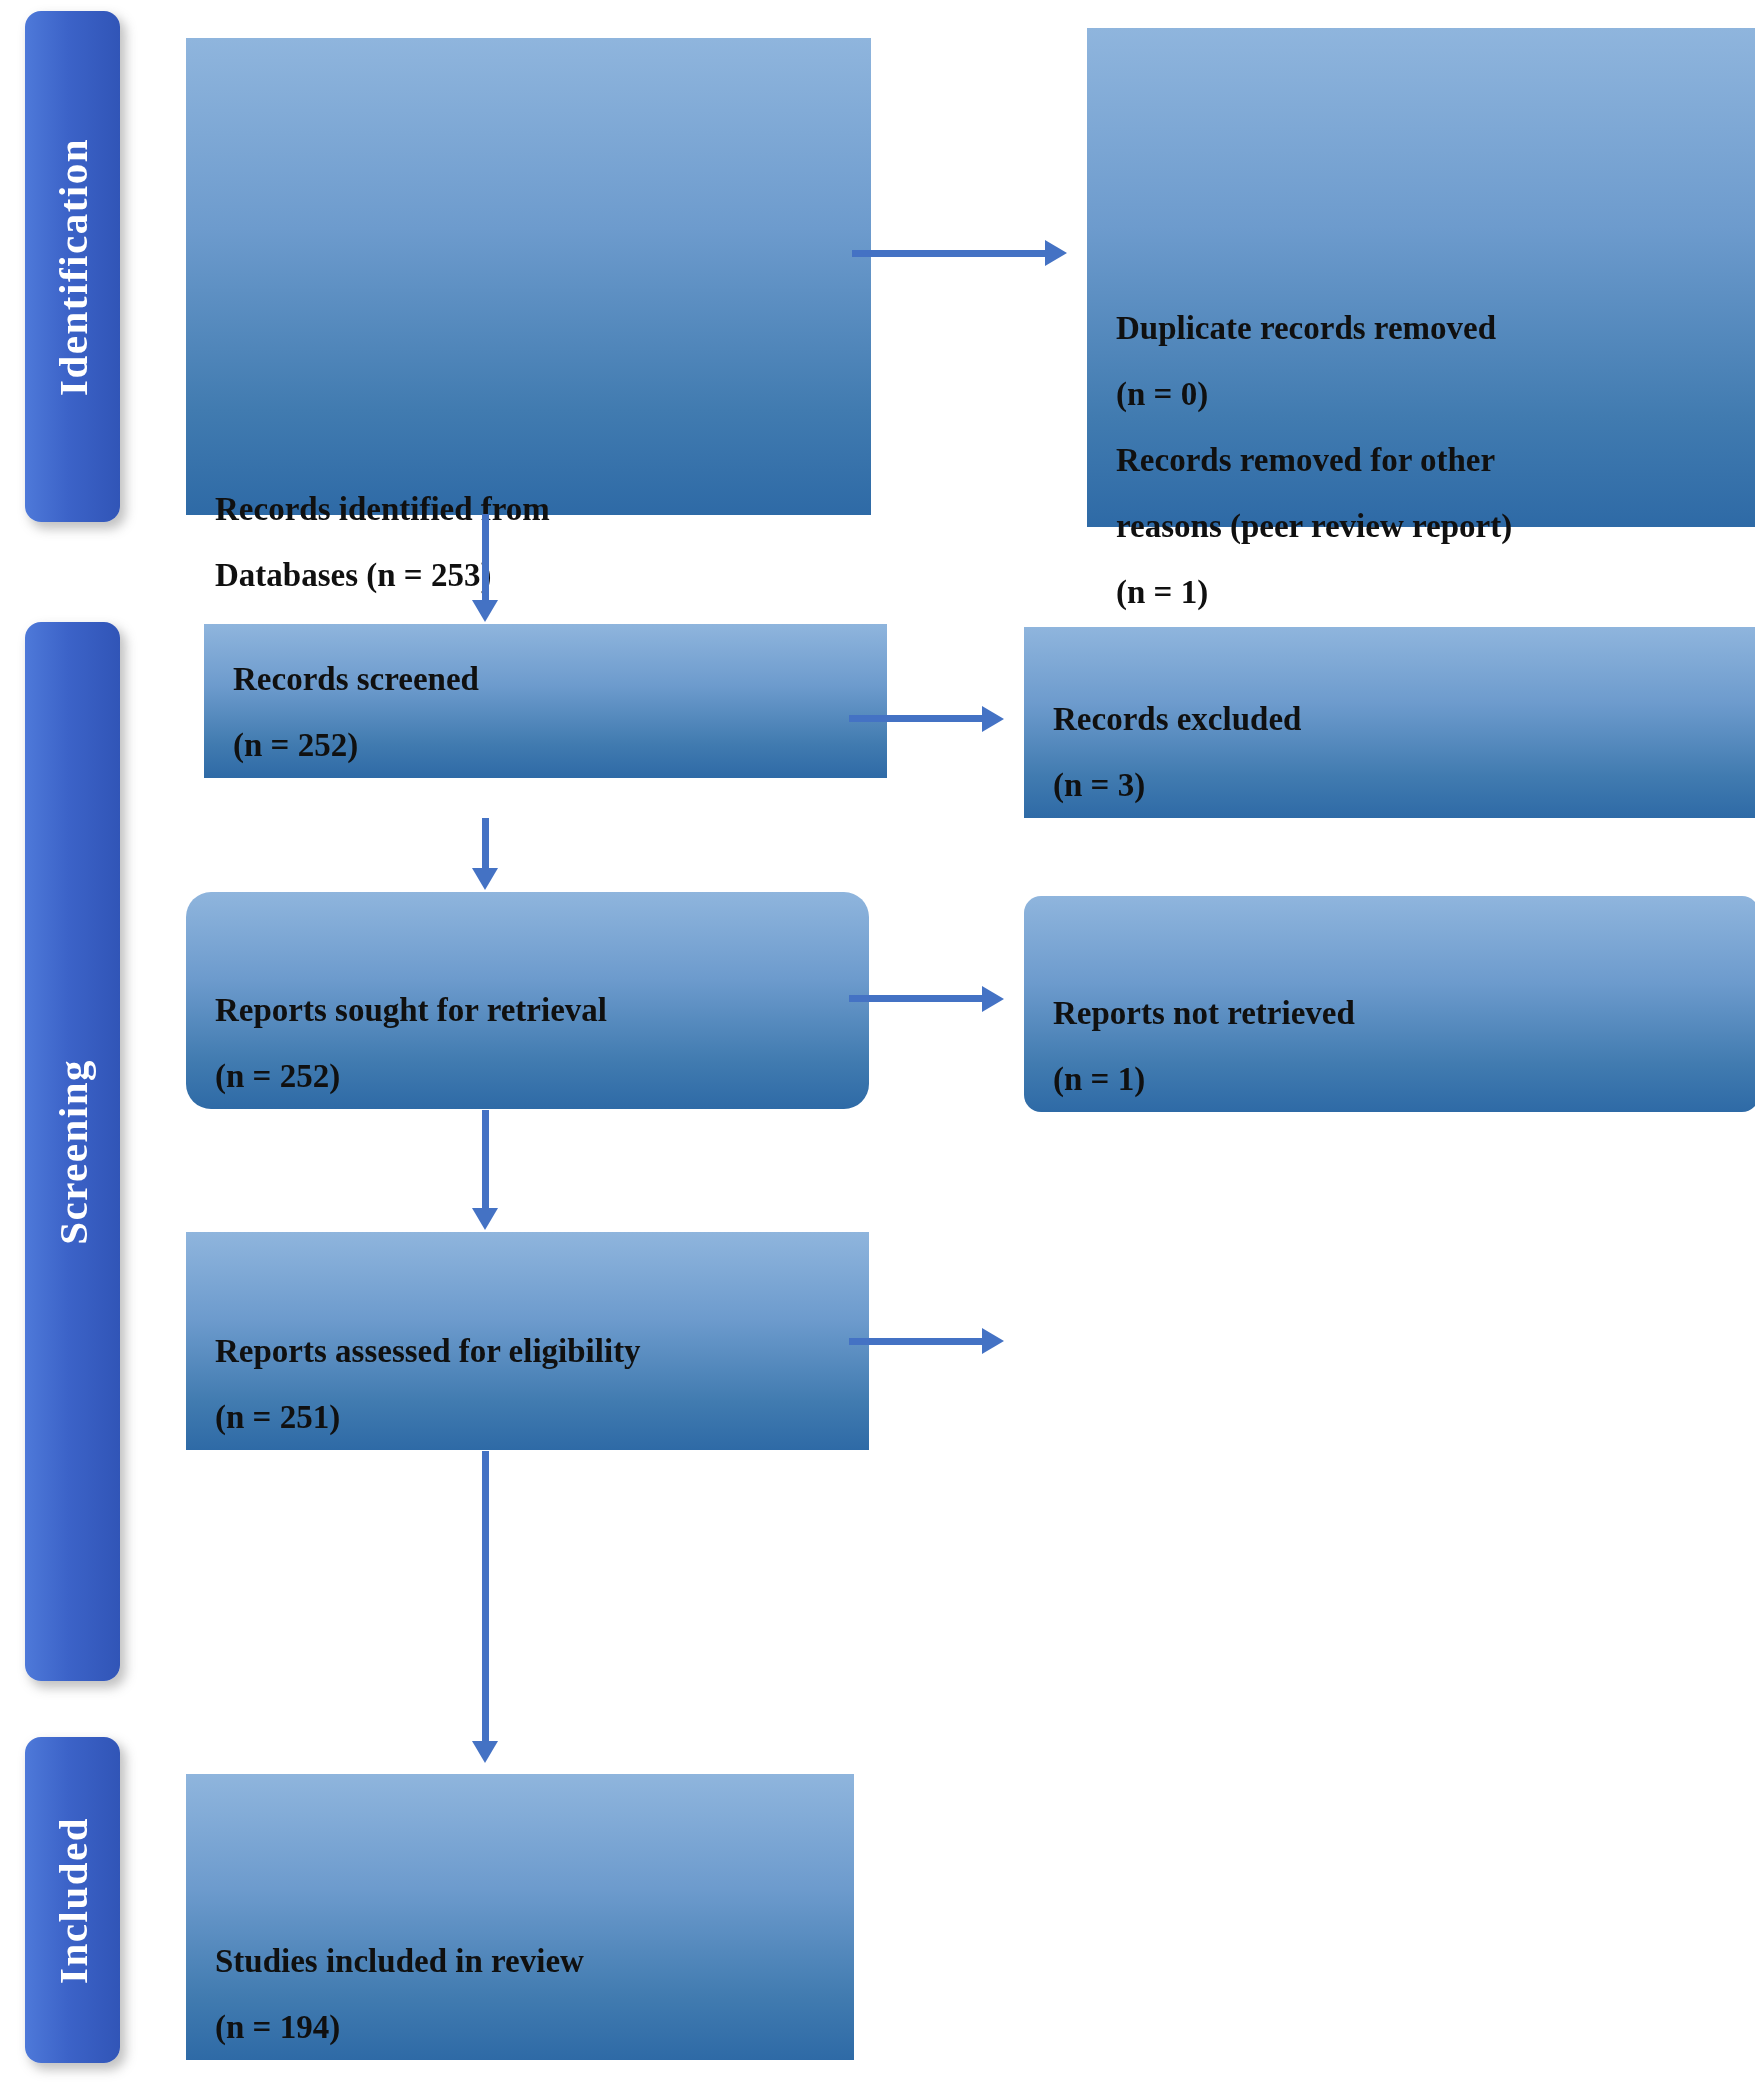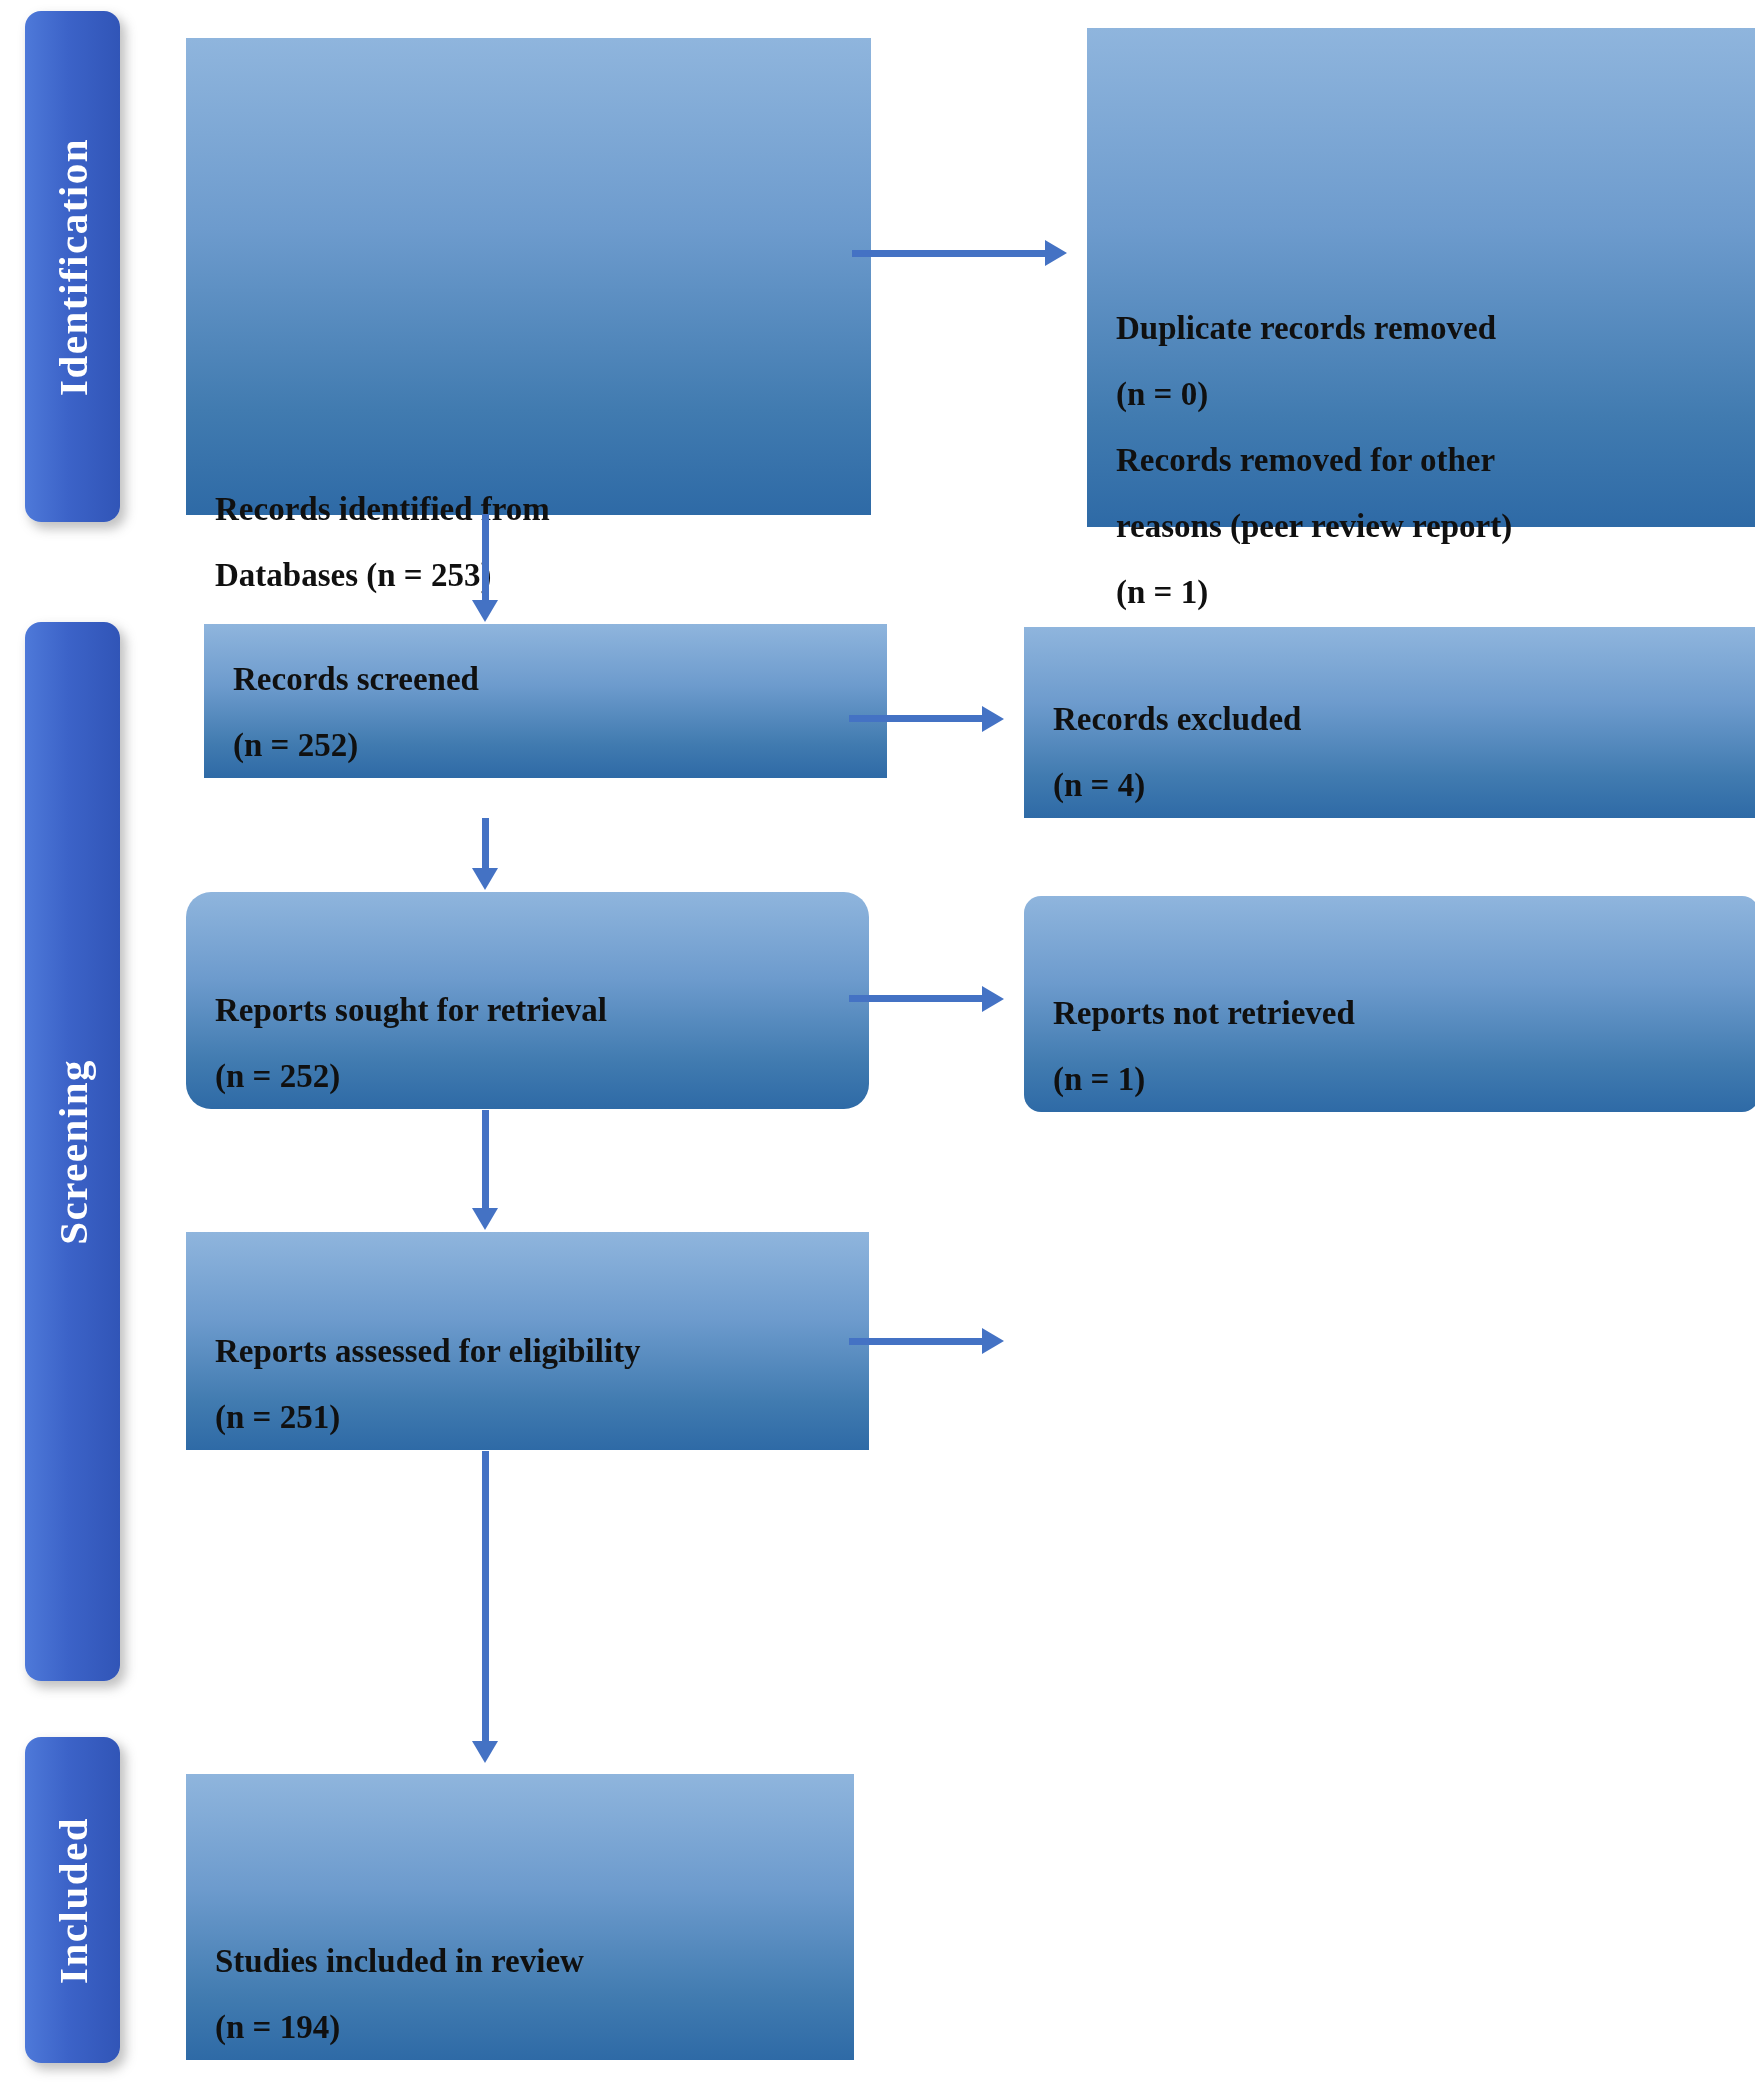--- a/index.html
+++ b/index.html
@@ -89,21 +89,21 @@
 reasons (peer review report)
 (n = 1)</span>
   </div>
 
   <div class="box" style="left:184px;top:624px;width:683px;height:154px;">
     <span class="box-text">Records screened
 (n = 252)</span>
   </div>
   <div class="box" style="left:1004px;top:627px;width:735px;height:191px;">
     <span class="box-text">Records excluded
-(n = 4)</span>
+(n = 3)</span>
   </div>
 
   <div class="box" style="left:166px;top:892px;width:683px;height:217px;border-radius:25px;">
     <span class="box-text">Reports sought for retrieval
 (n = 252)</span>
   </div>
   <div class="box" style="left:1004px;top:896px;width:735px;height:216px;border-radius:17px;">
     <span class="box-text">Reports not retrieved
 (n = 1)</span>
   </div>

